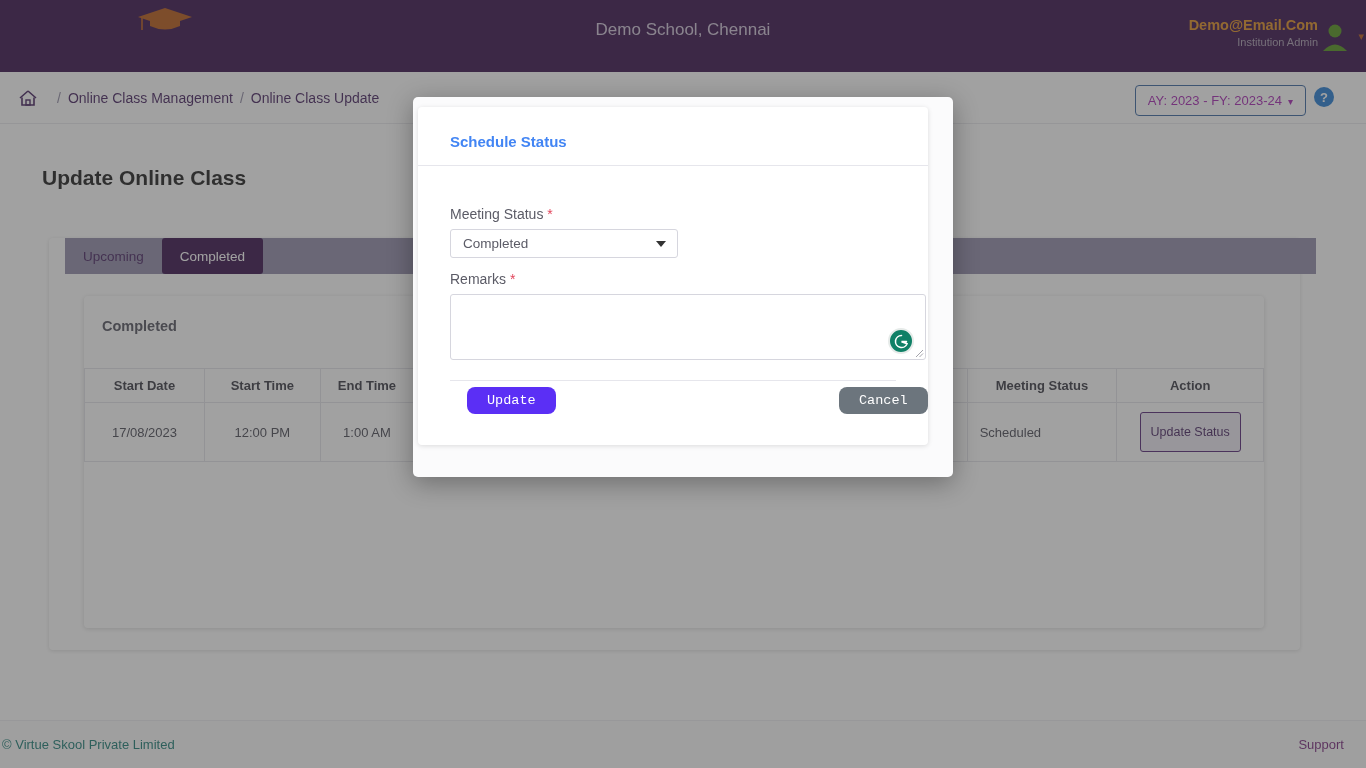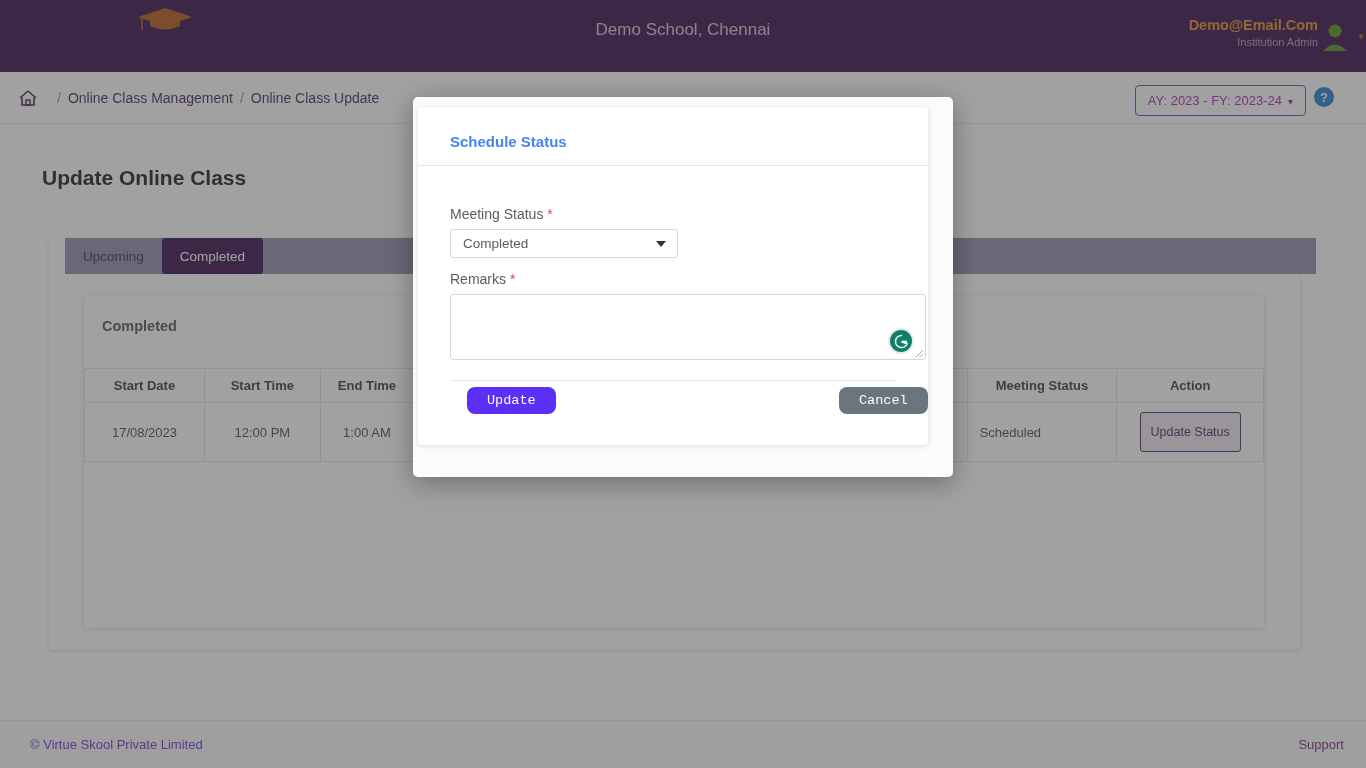--- a/index.html
+++ b/index.html
@@ -114,21 +114,21 @@
     padding: 12px 10px; font-size: 12.5px; color: #3b1557;
     background: #ede9f3; cursor: pointer; white-space: nowrap;
   }
 
   
   .footer {
     position: absolute; left: 0; bottom: 0; width: 1366px; height: 48px;
     background: #fafafa; border-top: 1px solid #ececf0;
     display: flex; align-items: center; justify-content: space-between;
   }
-  .footer .copy { margin-left: 30px; font-size: 13px; color: #6d28d9; }
+  .footer .copy { margin-left: 2px; font-size: 13px; color: #0f766e; }
   .footer .support { margin-right: 22px; font-size: 13px; color: #701a75; cursor: pointer; }
 
   
   .overlay {
     position: absolute; inset: 0;
     background: rgba(75,75,75,0.52);
   }
 
   
   .modal-outer {

